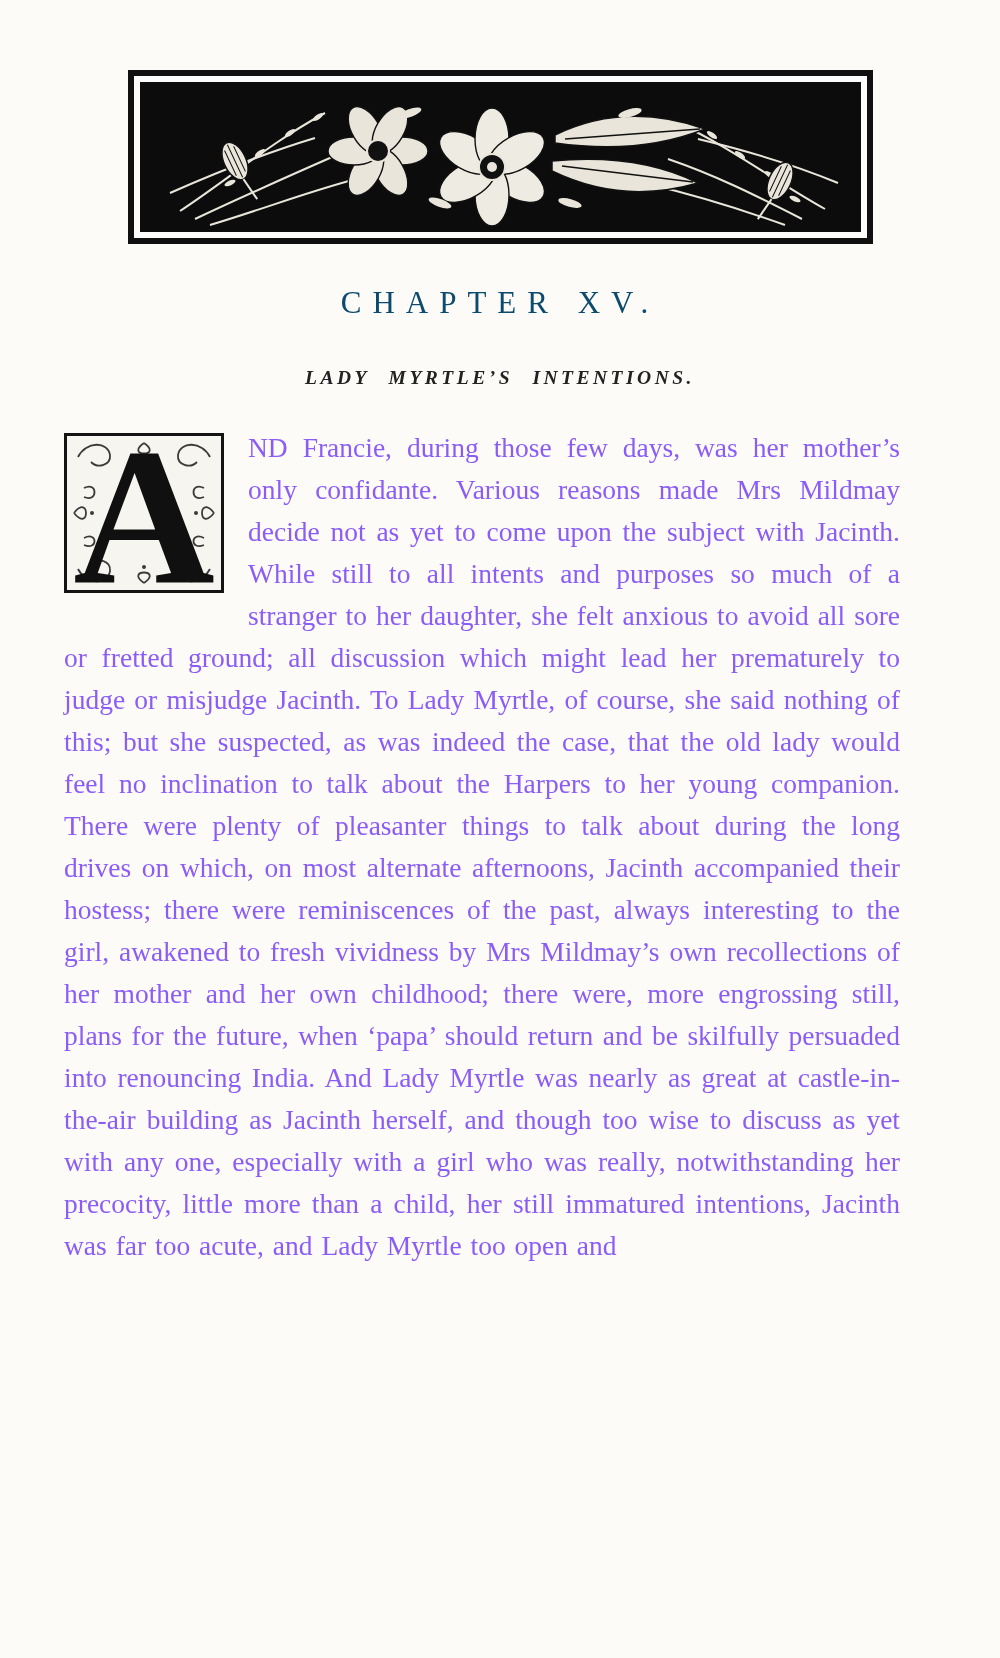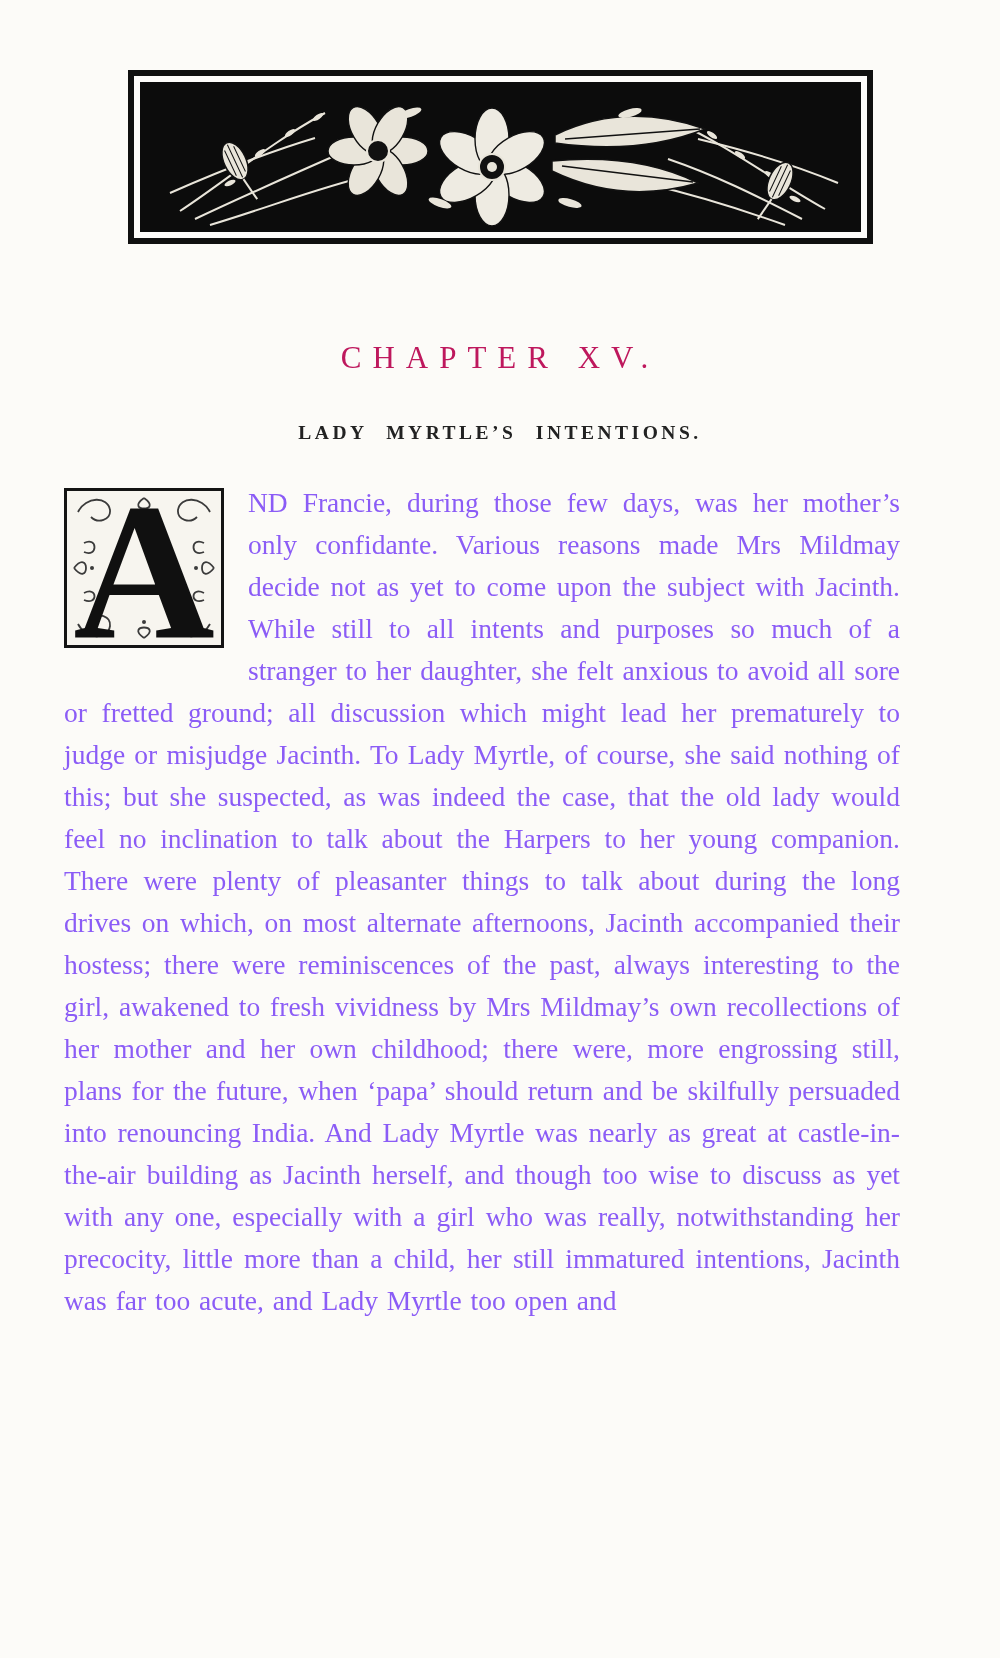--- a/index.html
+++ b/index.html
@@ -23,35 +23,36 @@
   }
   .ornament-frame svg {
     display: block;
     width: 100%;
     height: 150px;
     background: #0c0c0c;
   }
 
   
   .chapter-heading {
-    margin-top: 96px;
+    margin-top: 41px;
     text-align: center;
     font-size: 31px;
     font-weight: normal;
     letter-spacing: 11px;
-    color: #be185d;
+    color: #0c4a6e;
   }
   .chapter-subtitle {
     margin-top: 46px;
     text-align: center;
     font-size: 19.5px;
     font-weight: bold;
     letter-spacing: 3.5px;
     word-spacing: 11px;
     color: #222;
+    font-style: italic;
   }
 
   
   .body-text {
     margin: 38px 100px 0 64px;
   }
   .body-text p {
     text-align: justify;
     font-size: 27.5px;
     line-height: 42px;

